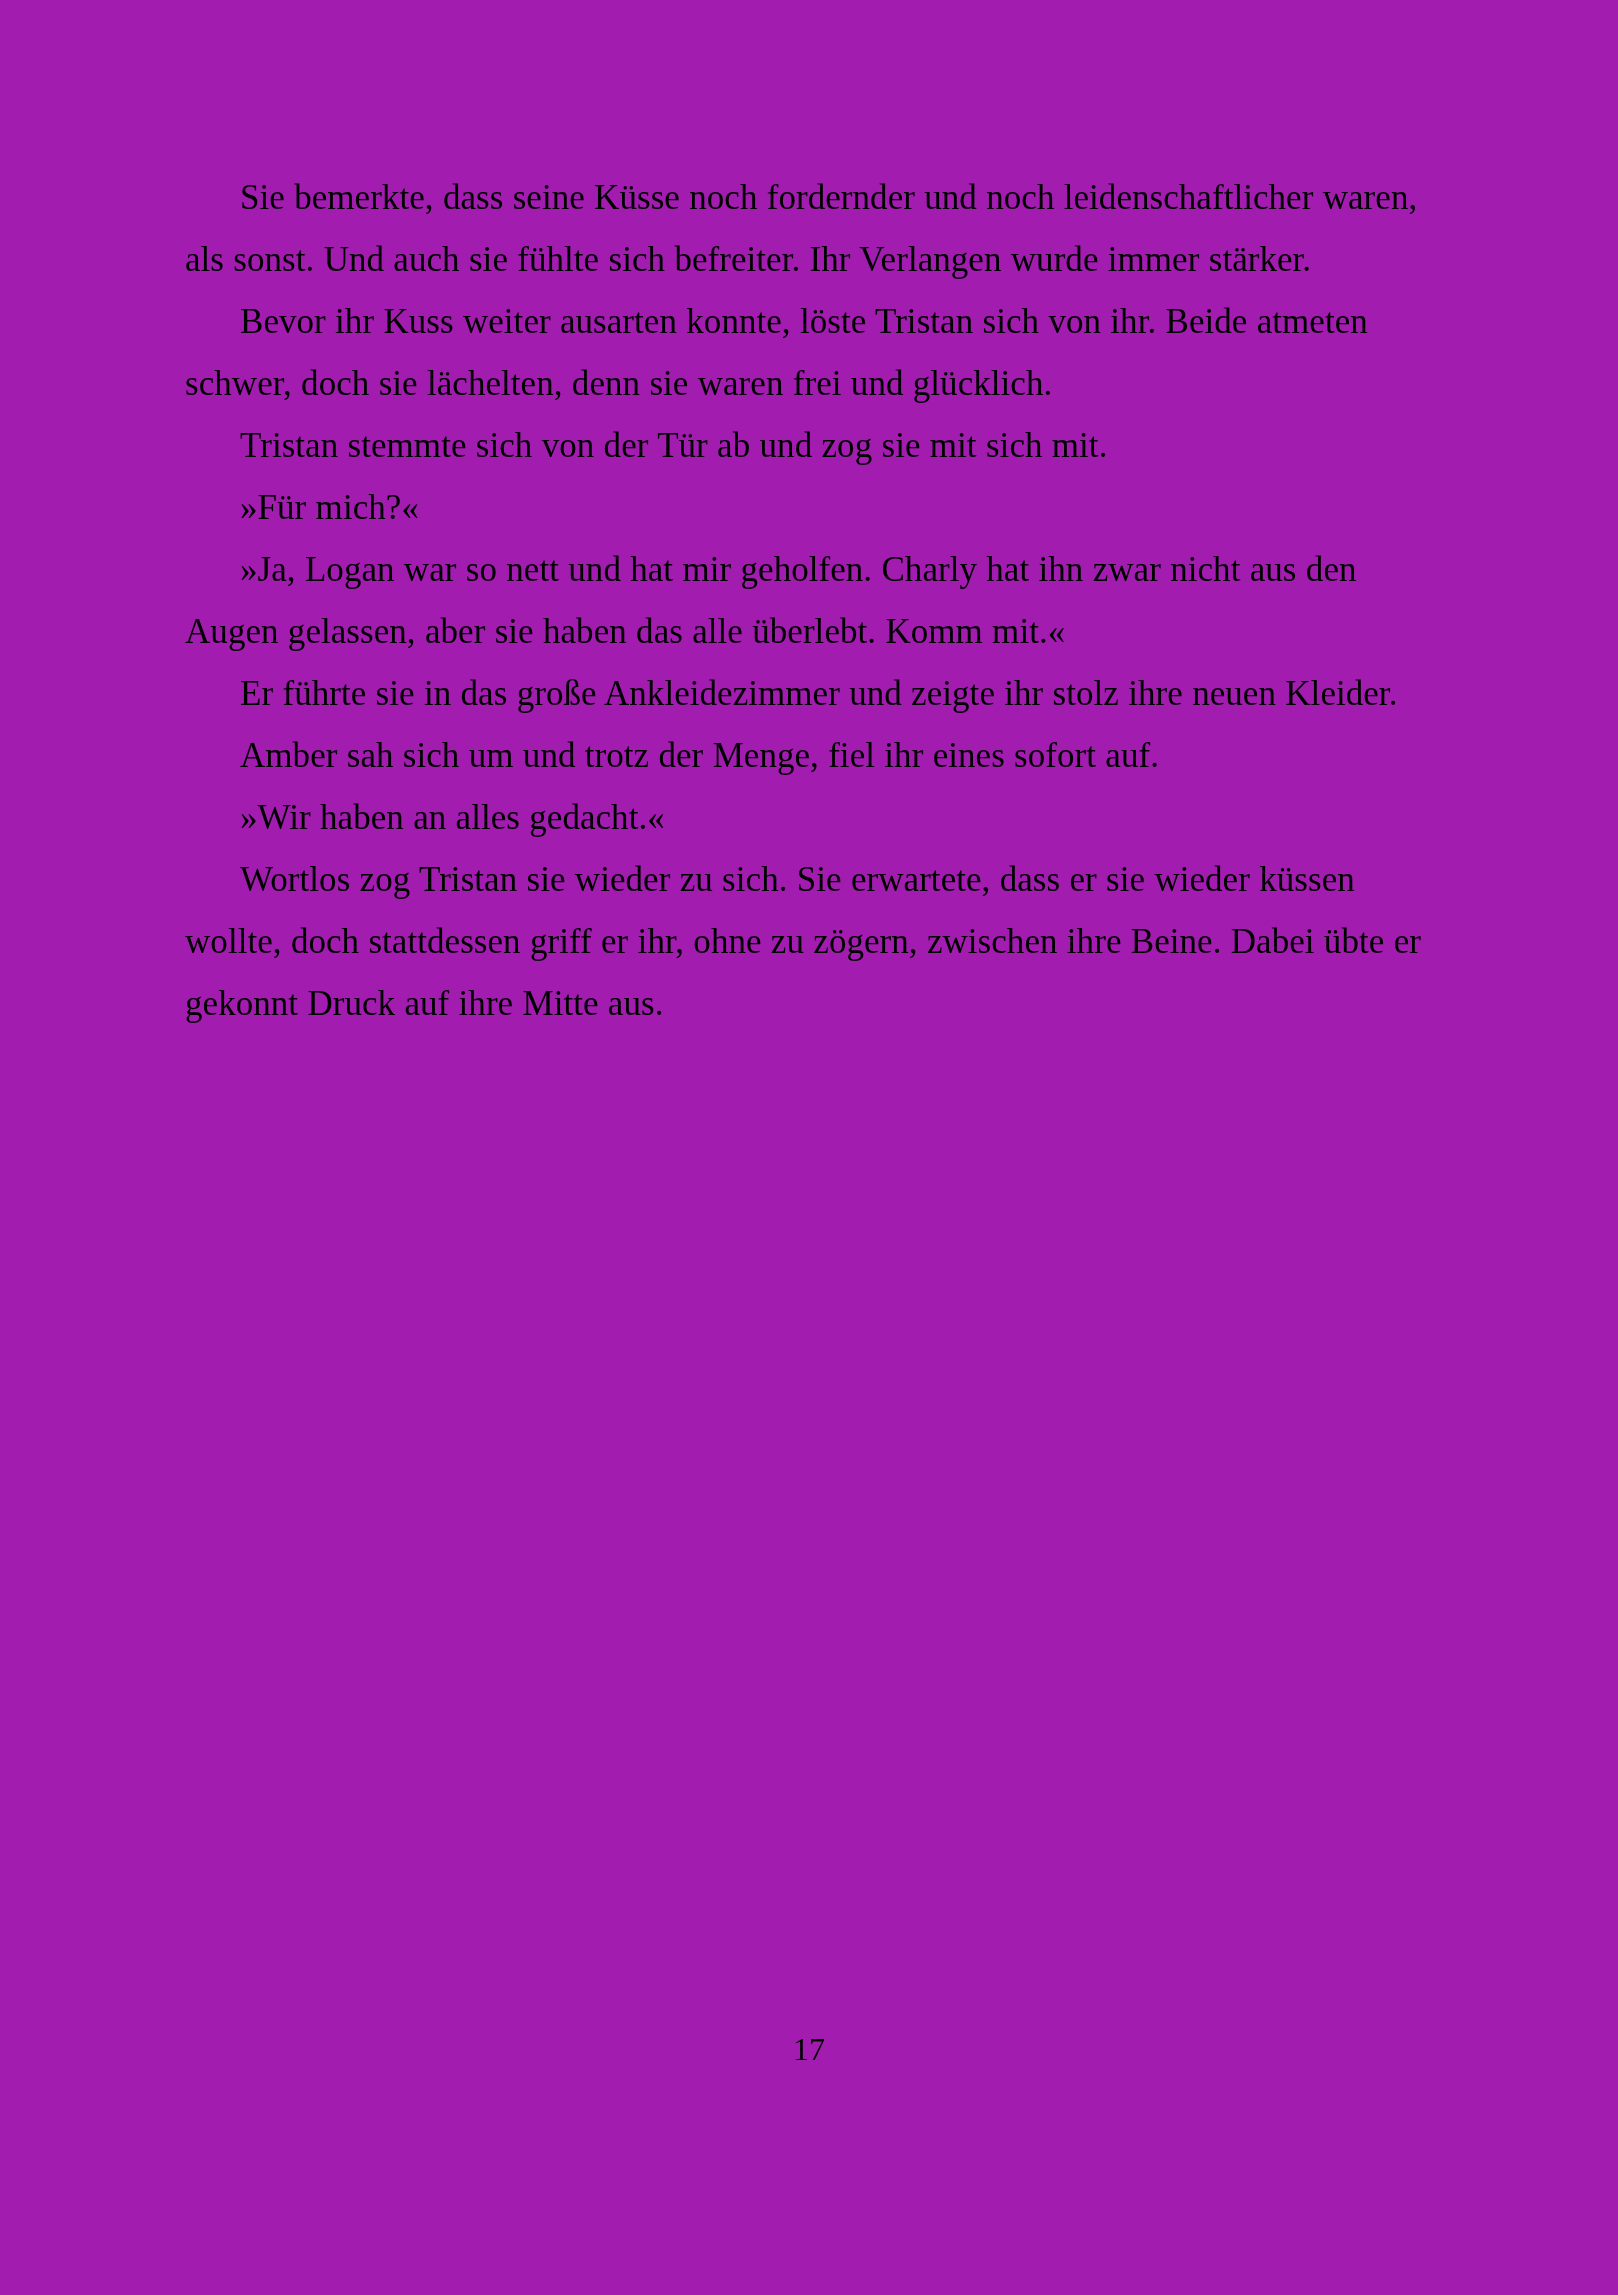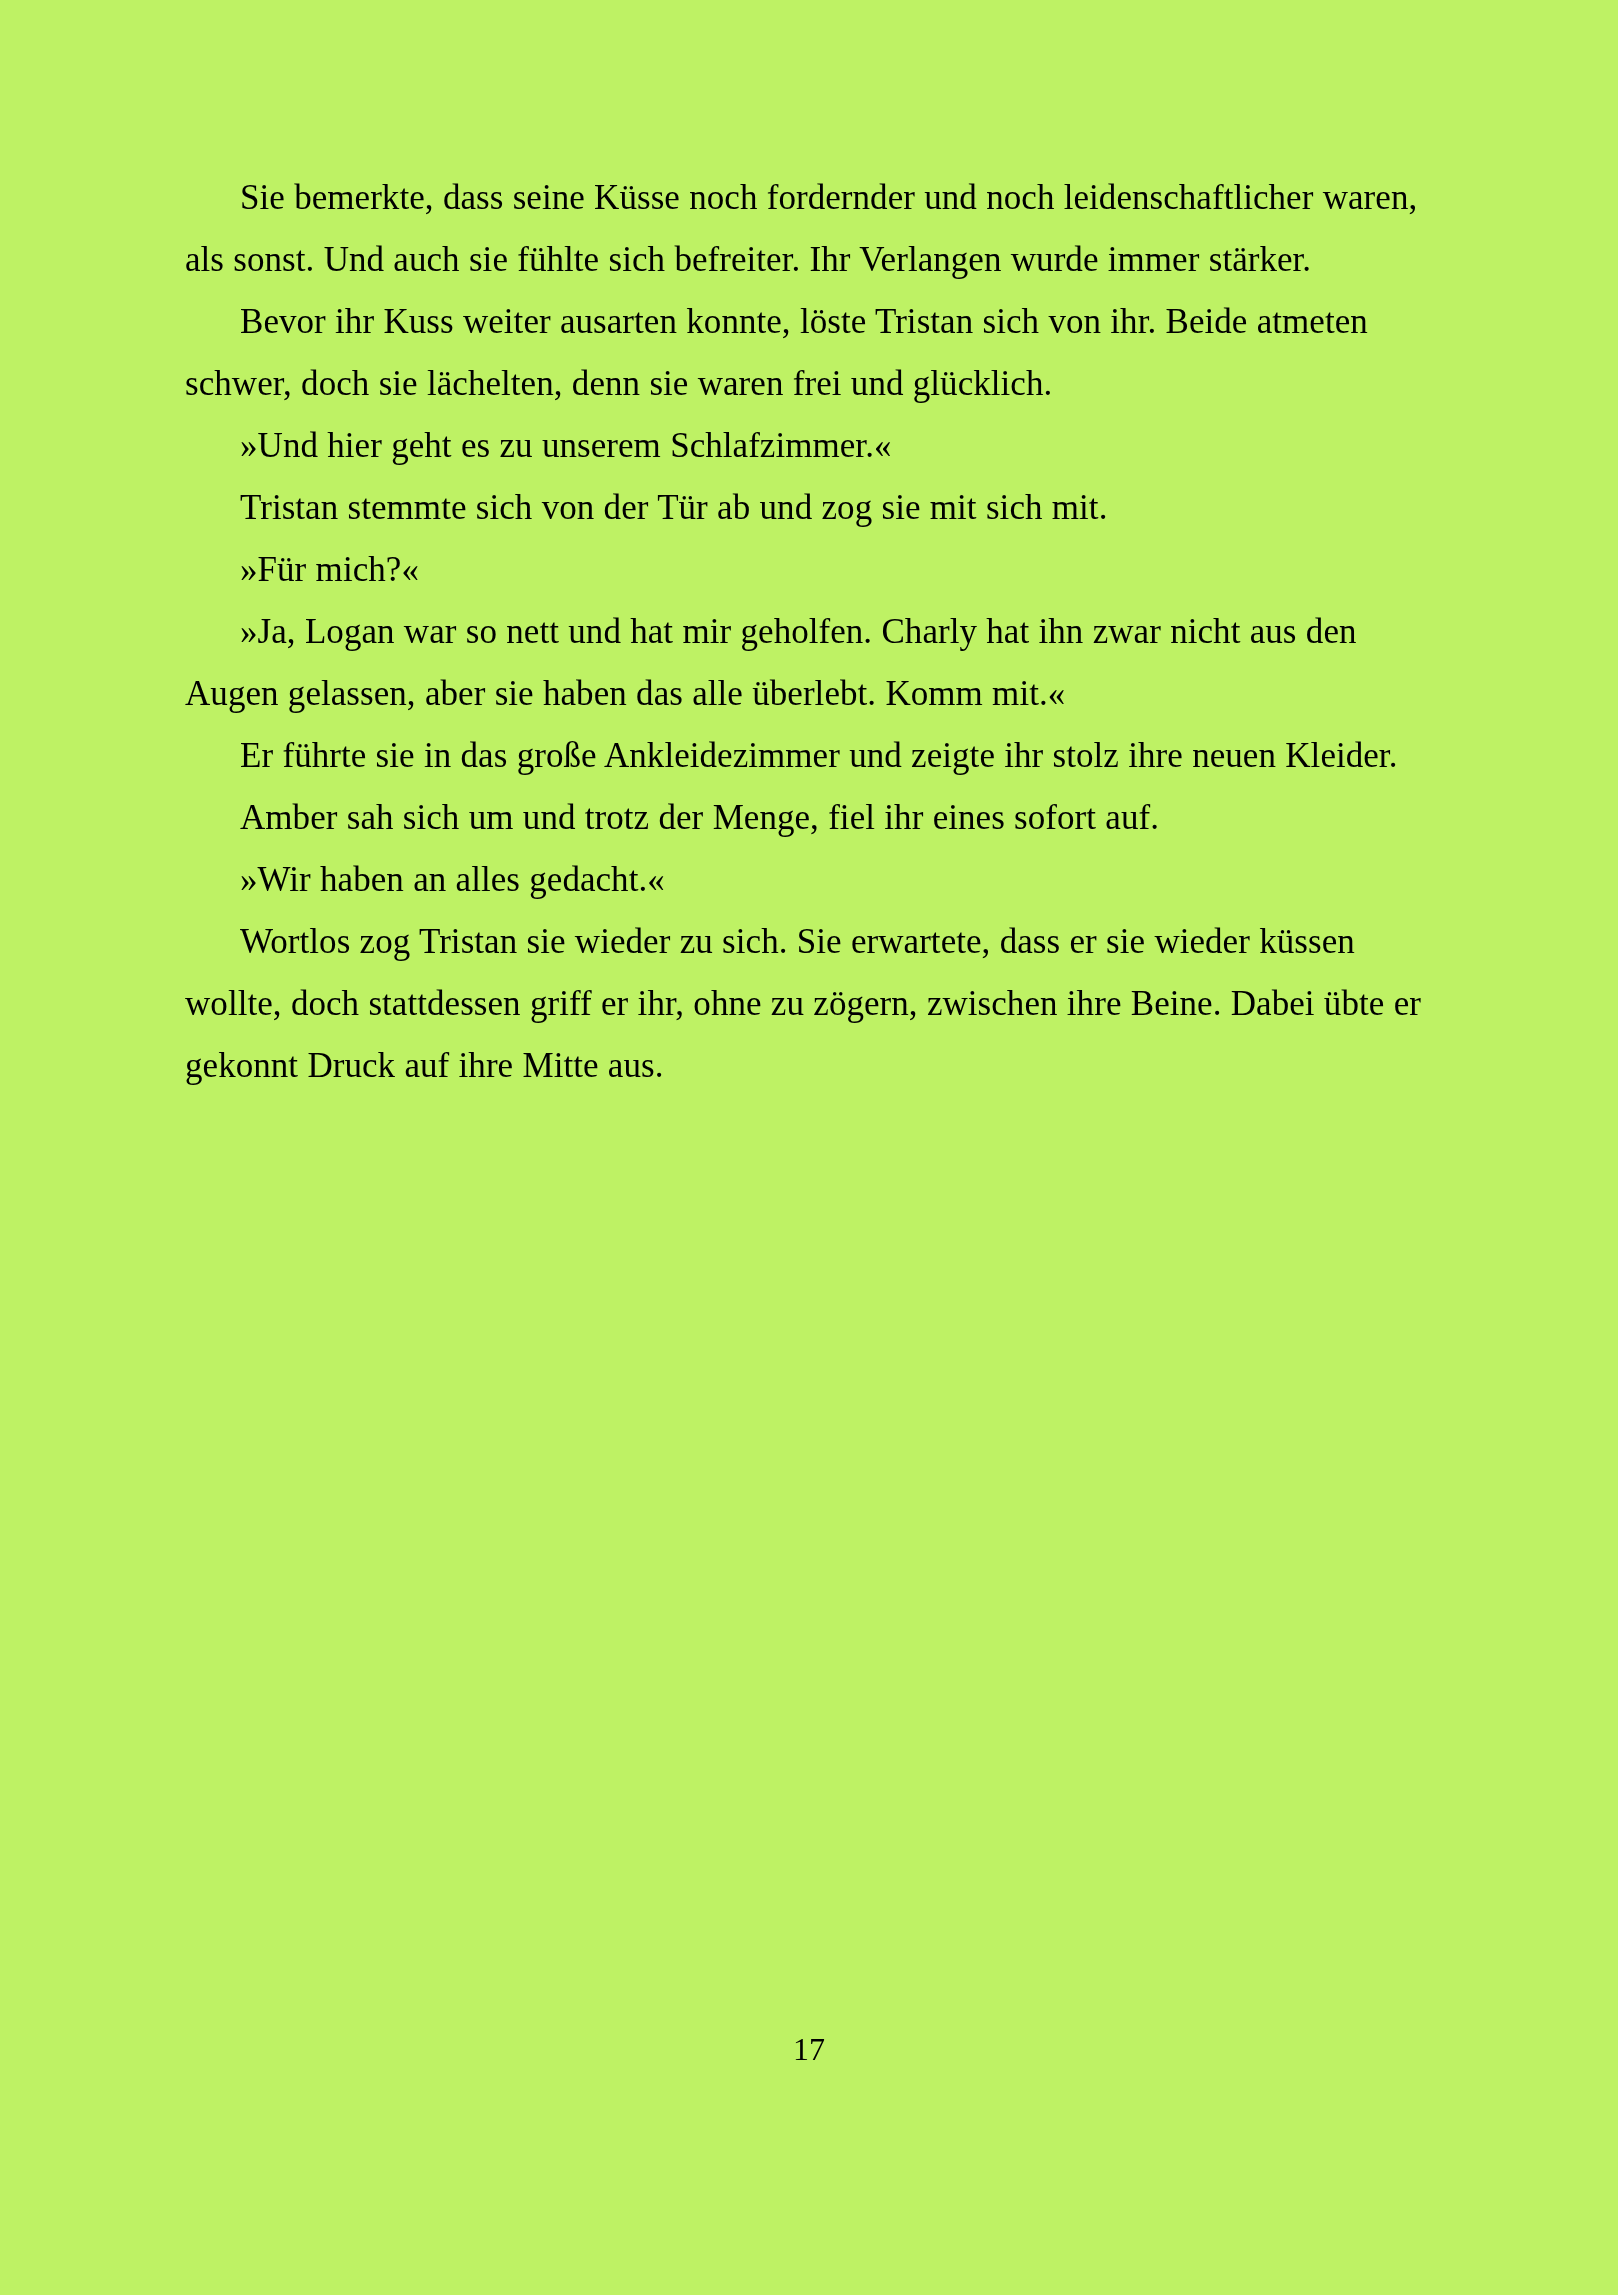--- a/index.html
+++ b/index.html
@@ -14,21 +14,21 @@
     color: #000000;
     position: relative;
     overflow: hidden;
   }
   .page {
     position: absolute;
     top: 0;
     left: 0;
     width: 1618px;
     height: 2295px;
-    background: #bef264;
+    background: #a21caf;
   }
   .text-block {
     position: absolute;
     left: 185px;
     top: 167px;
     width: 1249px;
   }
   .para {
     font-size: 35px;
     line-height: 62px;
@@ -50,21 +50,20 @@
   }
 </style>
 </head>
 <body>
 
 <div class="page">
 
   <div class="text-block">
     <p class="para">Sie bemerkte, dass seine Küsse noch fordernder und noch leidenschaftlicher waren, als sonst. Und auch sie fühlte sich befreiter. Ihr Verlangen wurde immer stärker.</p>
     <p class="para">Bevor ihr Kuss weiter ausarten konnte, löste Tristan sich von ihr. Beide atmeten schwer, doch sie lächelten, denn sie waren frei und glücklich.</p>
-    <p class="para">»Und hier geht es zu unserem Schlafzimmer.«</p>
     <p class="para">Tristan stemmte sich von der Tür ab und zog sie mit sich mit.</p>
     <p class="para">»Für mich?«</p>
     <p class="para">»Ja, Logan war so nett und hat mir geholfen. Charly hat ihn zwar nicht aus den Augen gelassen, aber sie haben das alle überlebt. Komm mit.«</p>
     <p class="para">Er führte sie in das große Ankleidezimmer und zeigte ihr stolz ihre neuen Kleider.</p>
     <p class="para">Amber sah sich um und trotz der Menge, fiel ihr eines sofort auf.</p>
     <p class="para">»Wir haben an alles gedacht.«</p>
     <p class="para">Wortlos zog Tristan sie wieder zu sich. Sie erwartete, dass er sie wieder küssen wollte, doch stattdessen griff er ihr, ohne zu zögern, zwischen ihre Beine. Dabei übte er gekonnt Druck auf ihre Mitte aus.</p>
   </div>
 
   <div class="folio">17</div>

